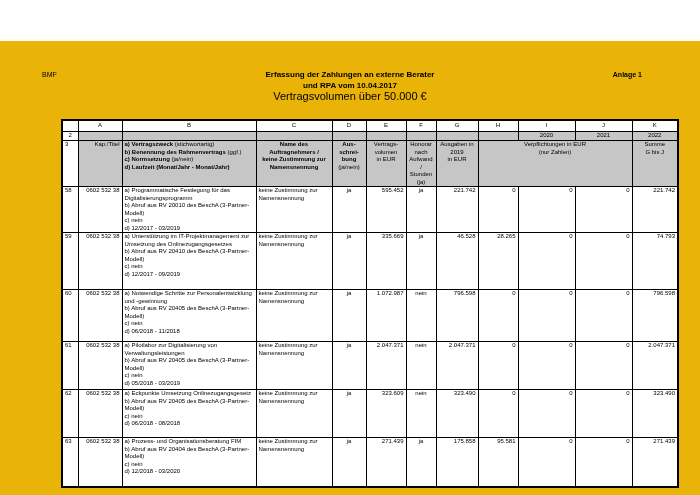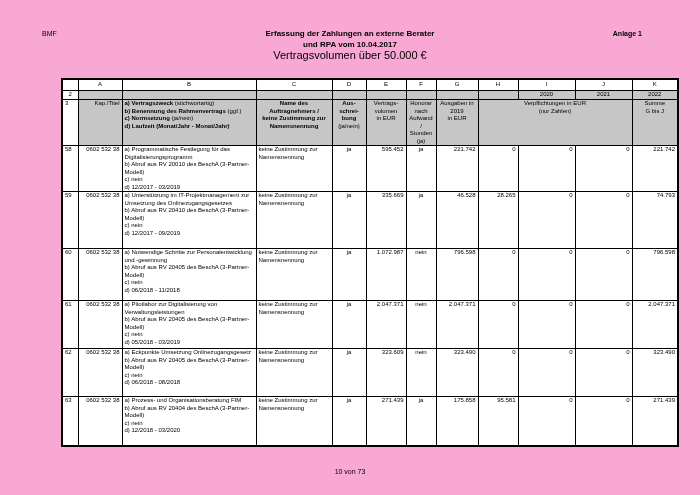--- a/index.html
+++ b/index.html
@@ -1,17 +1,17 @@
 <!DOCTYPE html>
 <html><head>
 <meta charset="utf-8">
 <style>
   html,body{margin:0;padding:0;background:#fff;}
   body{width:700px;height:495px;position:relative;font-family:"Liberation Sans",sans-serif;color:#000;}
-  .sheet{position:absolute;inset:0;background:#f9a8d4;}
+  .sheet{position:absolute;inset:0;background:#eab308;margin-top:41px;}
 
   
   .org{position:absolute;left:42px;top:30px;font-size:7px;}
   .annex{position:absolute;right:58px;top:30px;font-size:7px;font-weight:bold;}
   .titleblock{position:absolute;left:0;right:0;top:28px;text-align:center;}
   .titleblock .t{font-size:8px;font-weight:bold;line-height:11px;}
   .titleblock .sub{font-size:11px;font-weight:normal;line-height:11px;}
 
   
   table.grid{position:absolute;left:61px;top:78px;border-collapse:collapse;table-layout:fixed;width:616px;border:2px solid #000;}

